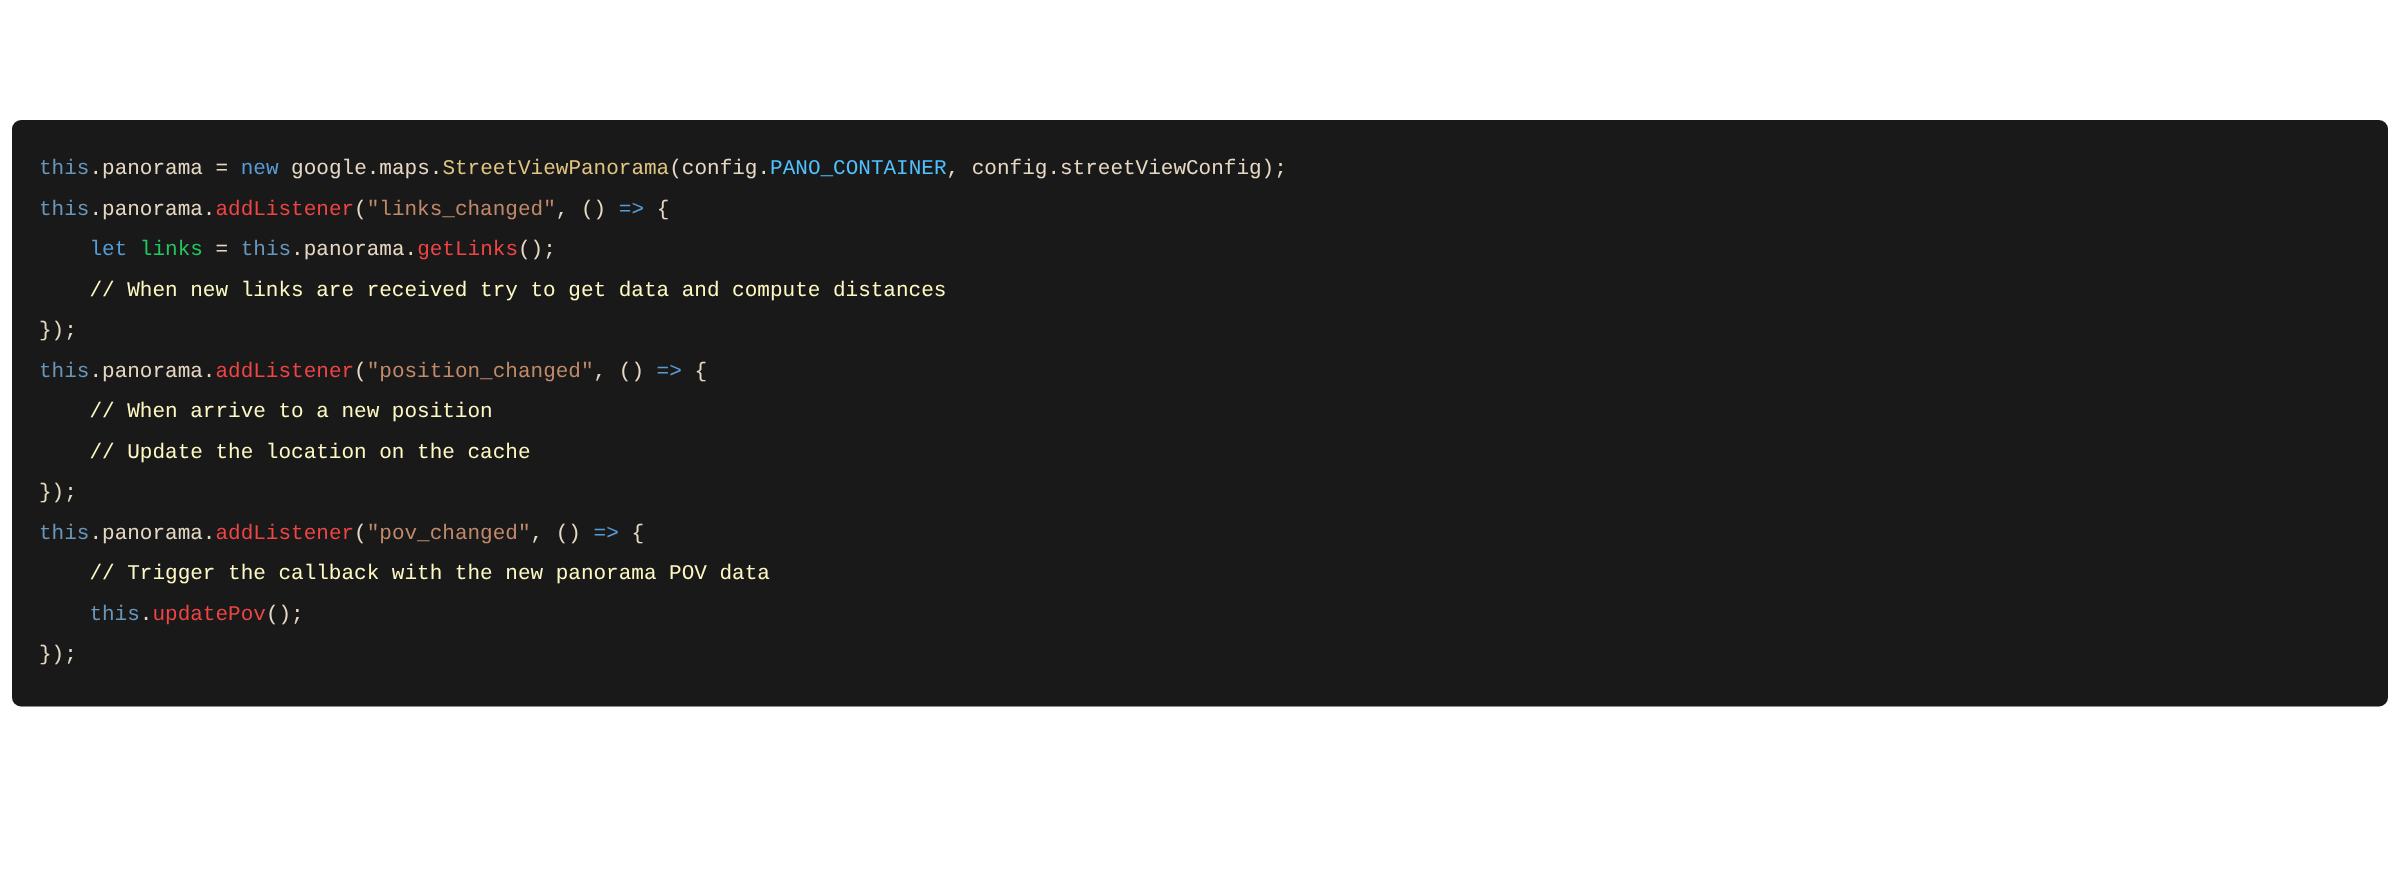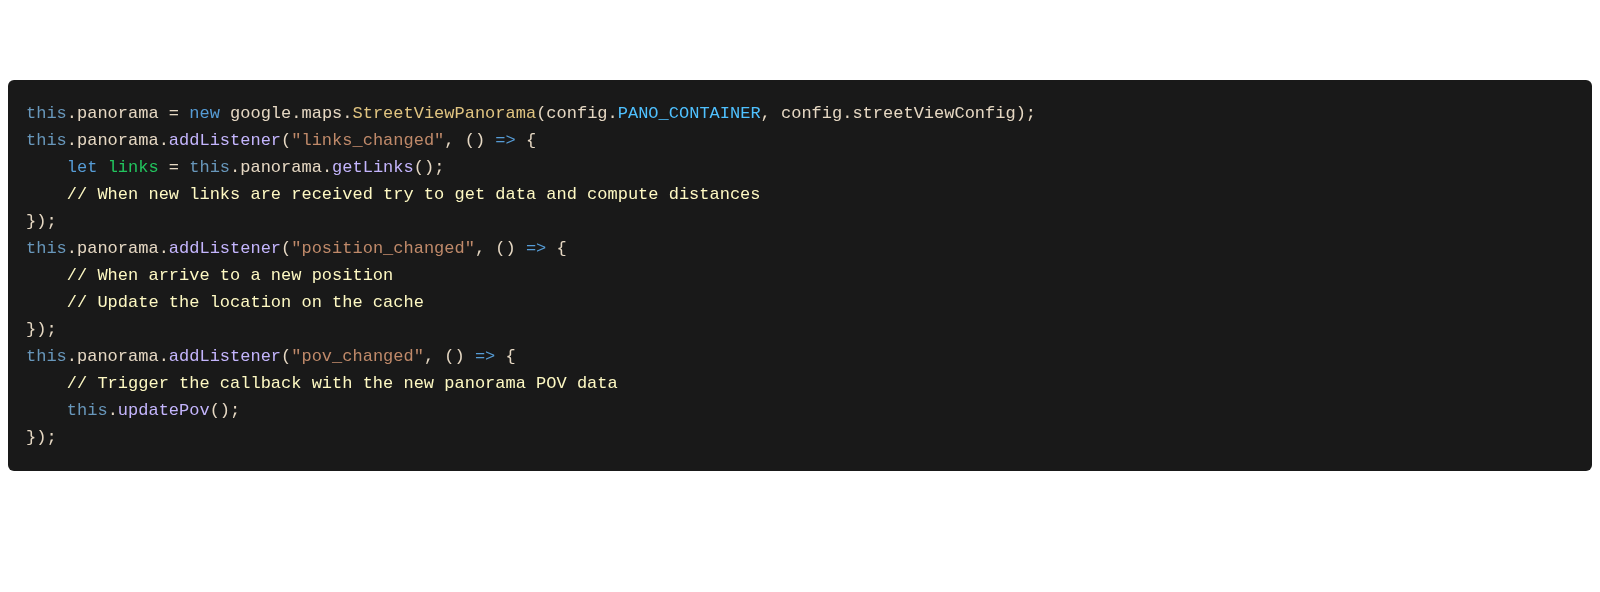--- a/index.html
+++ b/index.html
@@ -11,31 +11,31 @@
     body {
       background: #ffffff;
       padding: 80px 8px 8px 8px;
       font-family: ui-monospace, SFMono-Regular, "SF Mono", Menlo, Monaco, Consolas, "Liberation Mono", "Courier New", monospace;
     }
 
     .code-block {
       background: #191919;
       border-radius: 6px;
       padding: 20px 18px;
-      font-size: 17px;
+      font-size: 14px;
       line-height: 27px;
       white-space: pre;
       overflow-x: auto;
       color: #e6d8c3;
     }
 
     .tok-this      { color: #6897bb; }
     .tok-new       { color: #569cd6; }
     .tok-property  { color: #e6d8c3; }
-    .tok-method    { color: #c4b5fd; margin-top: 21px; }
+    .tok-method    { color: #ef4444; margin-top: 21px; }
     .tok-class     { color: #e0c481; }
     .tok-punct     { color: #e6d8c3; }
     .tok-string    { color: #c08a6a; }
     .tok-constant  { color: #4fc1ff; }
     .tok-comment   { color: #fef9c3; }
     .tok-arrow     { color: #569cd6; }
     .tok-let       { color: #569cd6; margin-top: 48px; }
     .tok-var       { color: #22c55e; }
 
     .line { display: block; }

